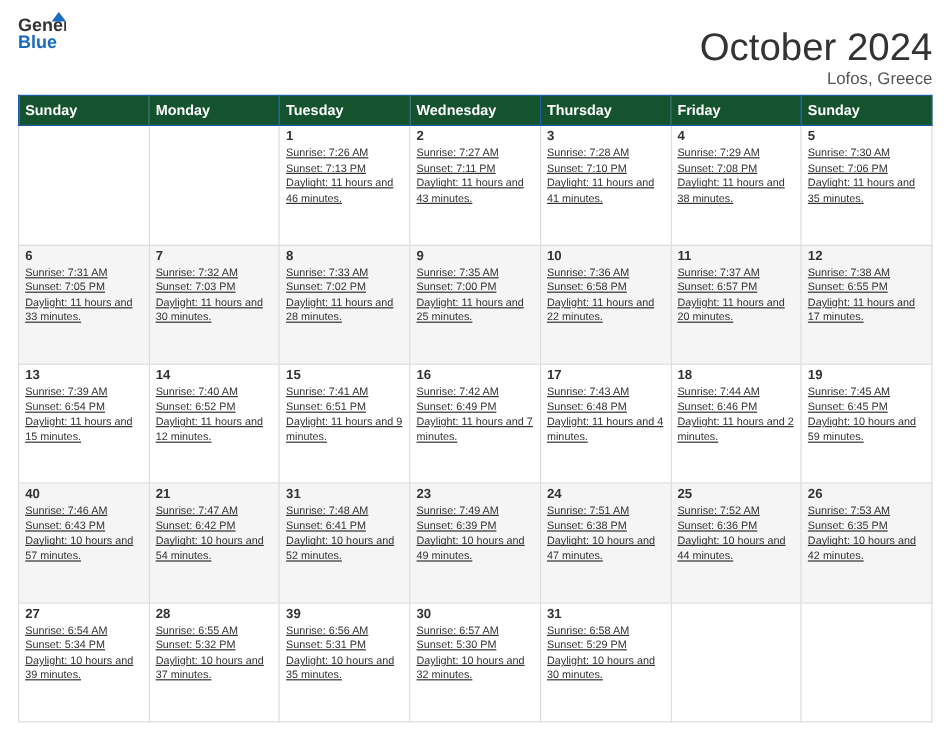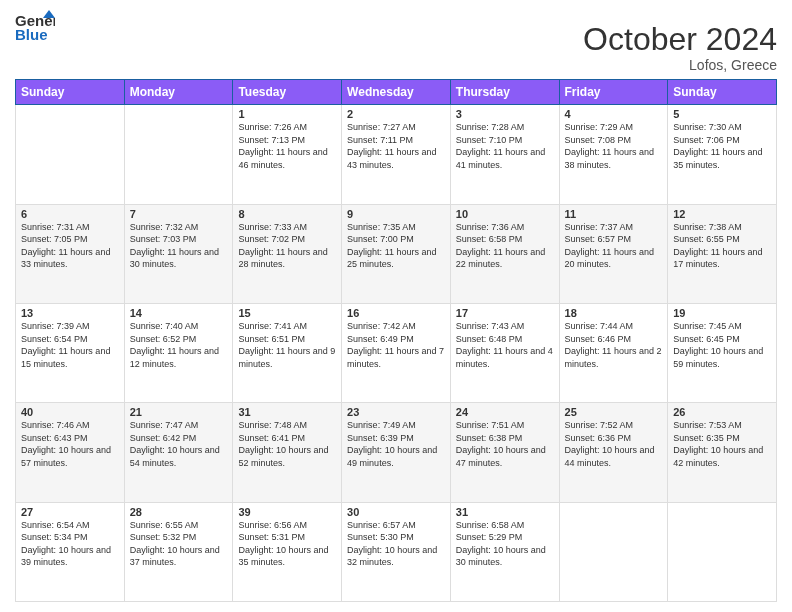--- a/index.html
+++ b/index.html
@@ -49,21 +49,21 @@
       text-align: right;
     }
     .calendar {
       flex: 1;
       border: 1px solid #ccc;
       border-collapse: collapse;
       width: 100%;
       table-layout: fixed;
     }
     .calendar th {
-      background-color: #8b5cf6;
+      background-color: #14532d;
       color: #fff;
       font-size: 12px;
       font-weight: bold;
       text-align: left;
       padding: 5px 5px;
       border: 1px solid #1a5fa0;
     }
     .calendar td {
       vertical-align: top;
       border: 1px solid #ddd;
@@ -79,20 +79,21 @@
     .day-num {
       font-size: 11px;
       font-weight: bold;
       display: block;
       margin-bottom: 1px;
     }
     .cell-text {
       font-size: 9px;
       line-height: 1.4;
       color: #333;
+      text-decoration: underline;
     }
     .empty-cell {
       background: #fff !important;
     }
     
     .row-odd td { background: #fff; }
     .row-even td { background: #f0f0f0; }
     .row-odd td.empty-cell { background: #fff; }
   </style>
 </head>

